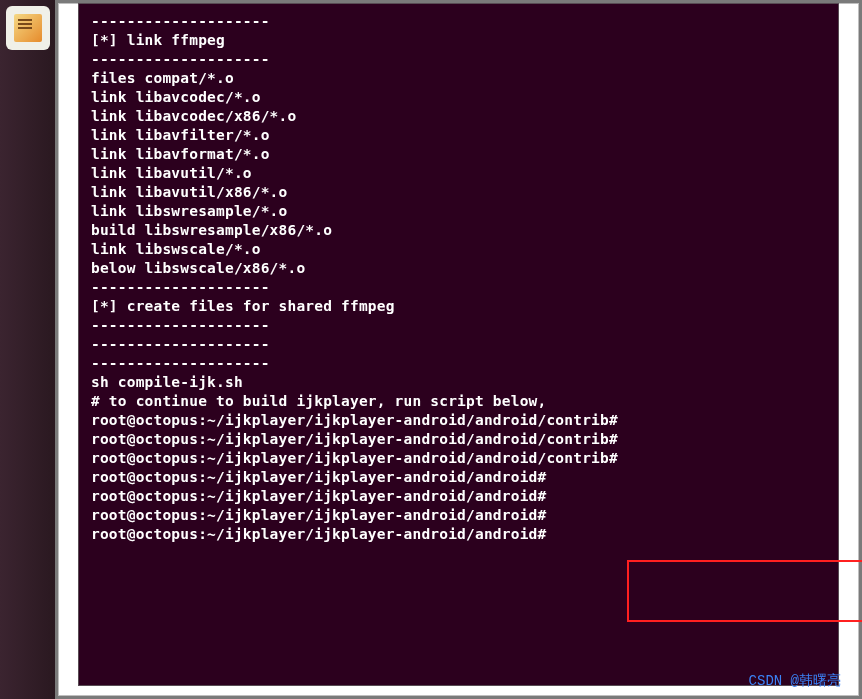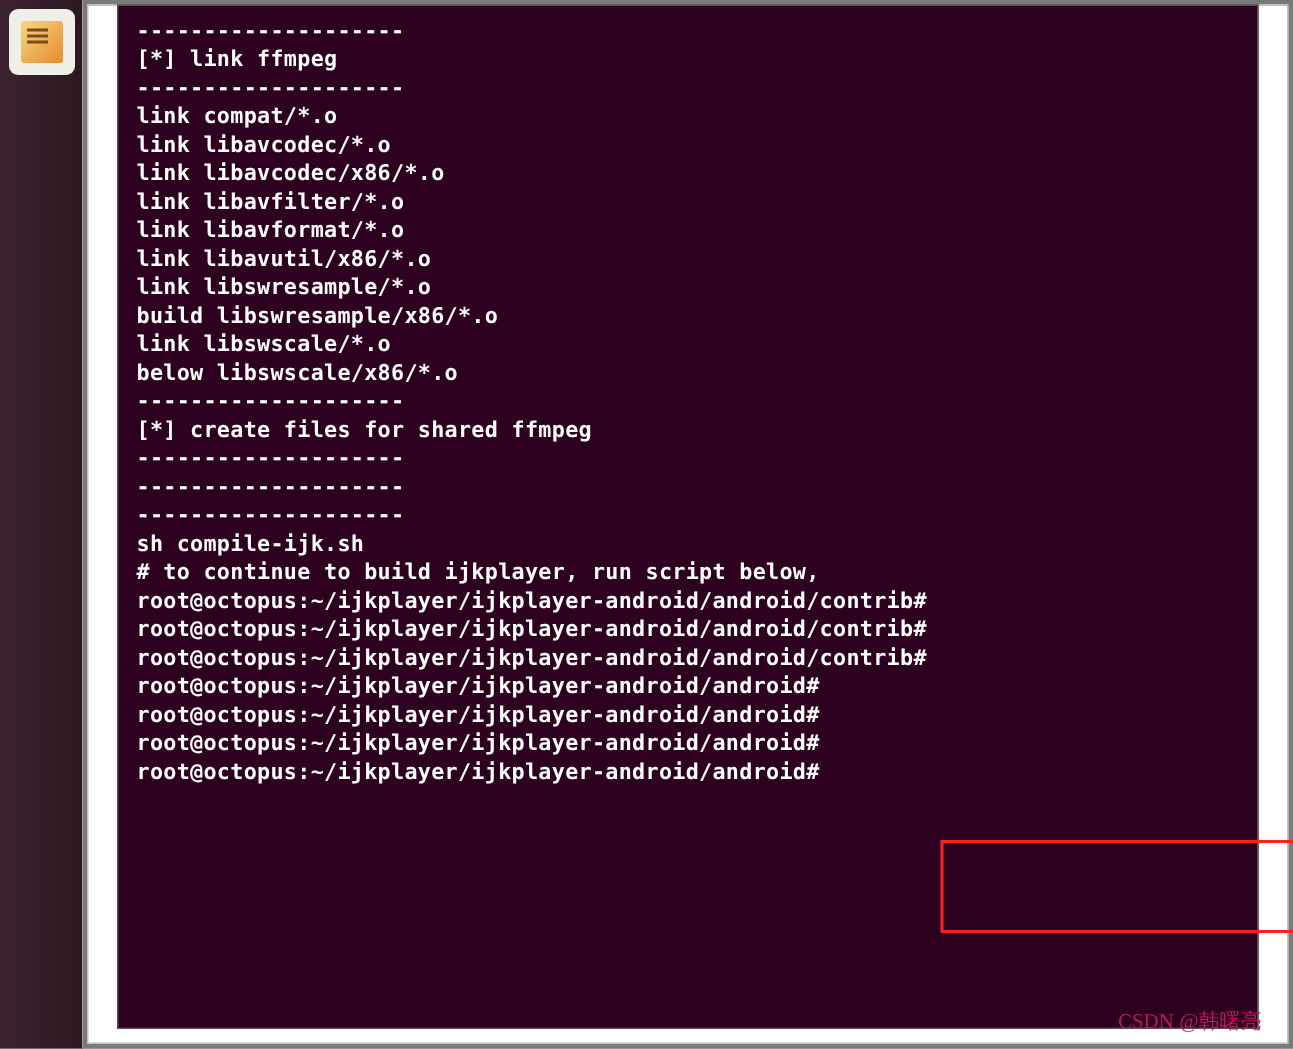--- a/index.html
+++ b/index.html
@@ -79,46 +79,47 @@
     pointer-events: none;
     left: 569px;
     top: 557px;
     width: 260px;
     height: 62px;
   }
   .watermark {
     position: absolute;
     right: 18px;
     bottom: 6px;
-    color: #be185d;
+    color: #3b82f6;
     font-size: 14px;
-    font-family: Liberation Serif, serif;
+    font-family: Liberation Mono, monospace;
   }
 </style>
 </head>
 <body>
 
 <div class="launcher">
   <div class="launcher-item">
     <div class="editor-icon"></div>
   </div>
 </div>
 
 <div class="outer-frame">
   <div class="terminal">
     <div id="term-lines">
         <div class="line">--------------------</div>
         <div class="line">[*] link ffmpeg</div>
         <div class="line">--------------------</div>
         <div class="line"></div>
-        <div class="line">link compat/*.o</div>
+        <div class="line">files compat/*.o</div>
         <div class="line">link libavcodec/*.o</div>
         <div class="line">link libavcodec/x86/*.o</div>
         <div class="line">link libavfilter/*.o</div>
         <div class="line">link libavformat/*.o</div>
+        <div class="line">link libavutil/*.o</div>
         <div class="line">link libavutil/x86/*.o</div>
         <div class="line">link libswresample/*.o</div>
         <div class="line">build libswresample/x86/*.o</div>
         <div class="line">link libswscale/*.o</div>
         <div class="line">below libswscale/x86/*.o</div>
         <div class="line"></div>
         <div class="line">--------------------</div>
         <div class="line">[*] create files for shared ffmpeg</div>
         <div class="line">--------------------</div>
         <div class="line"></div>

